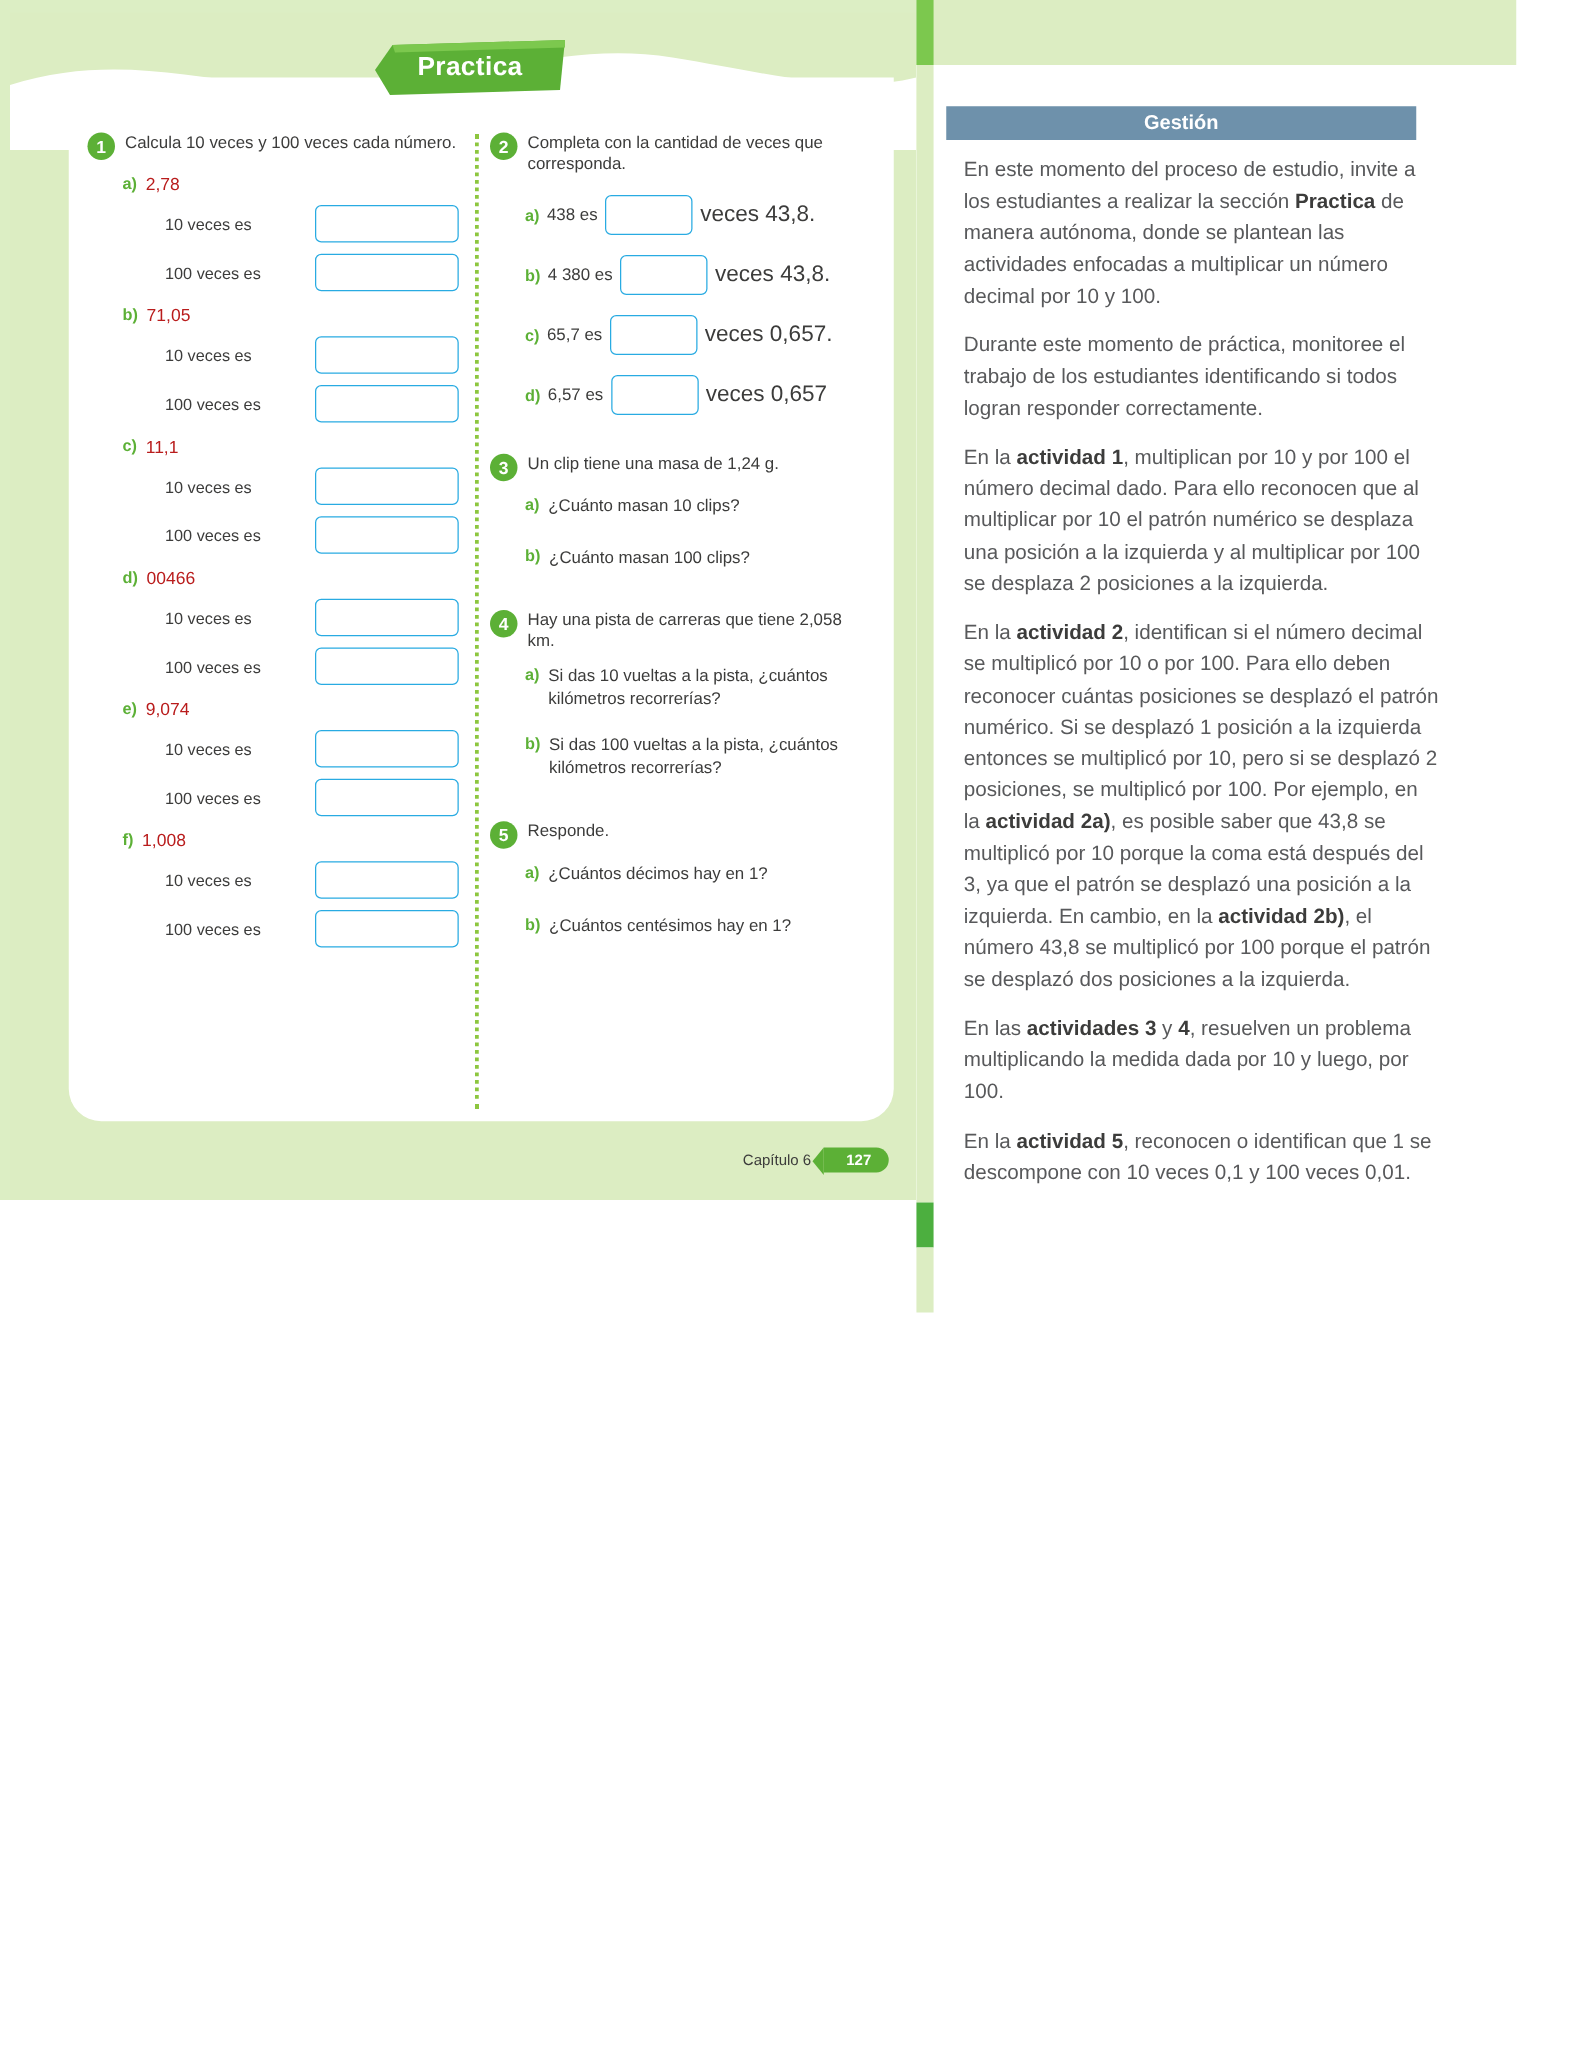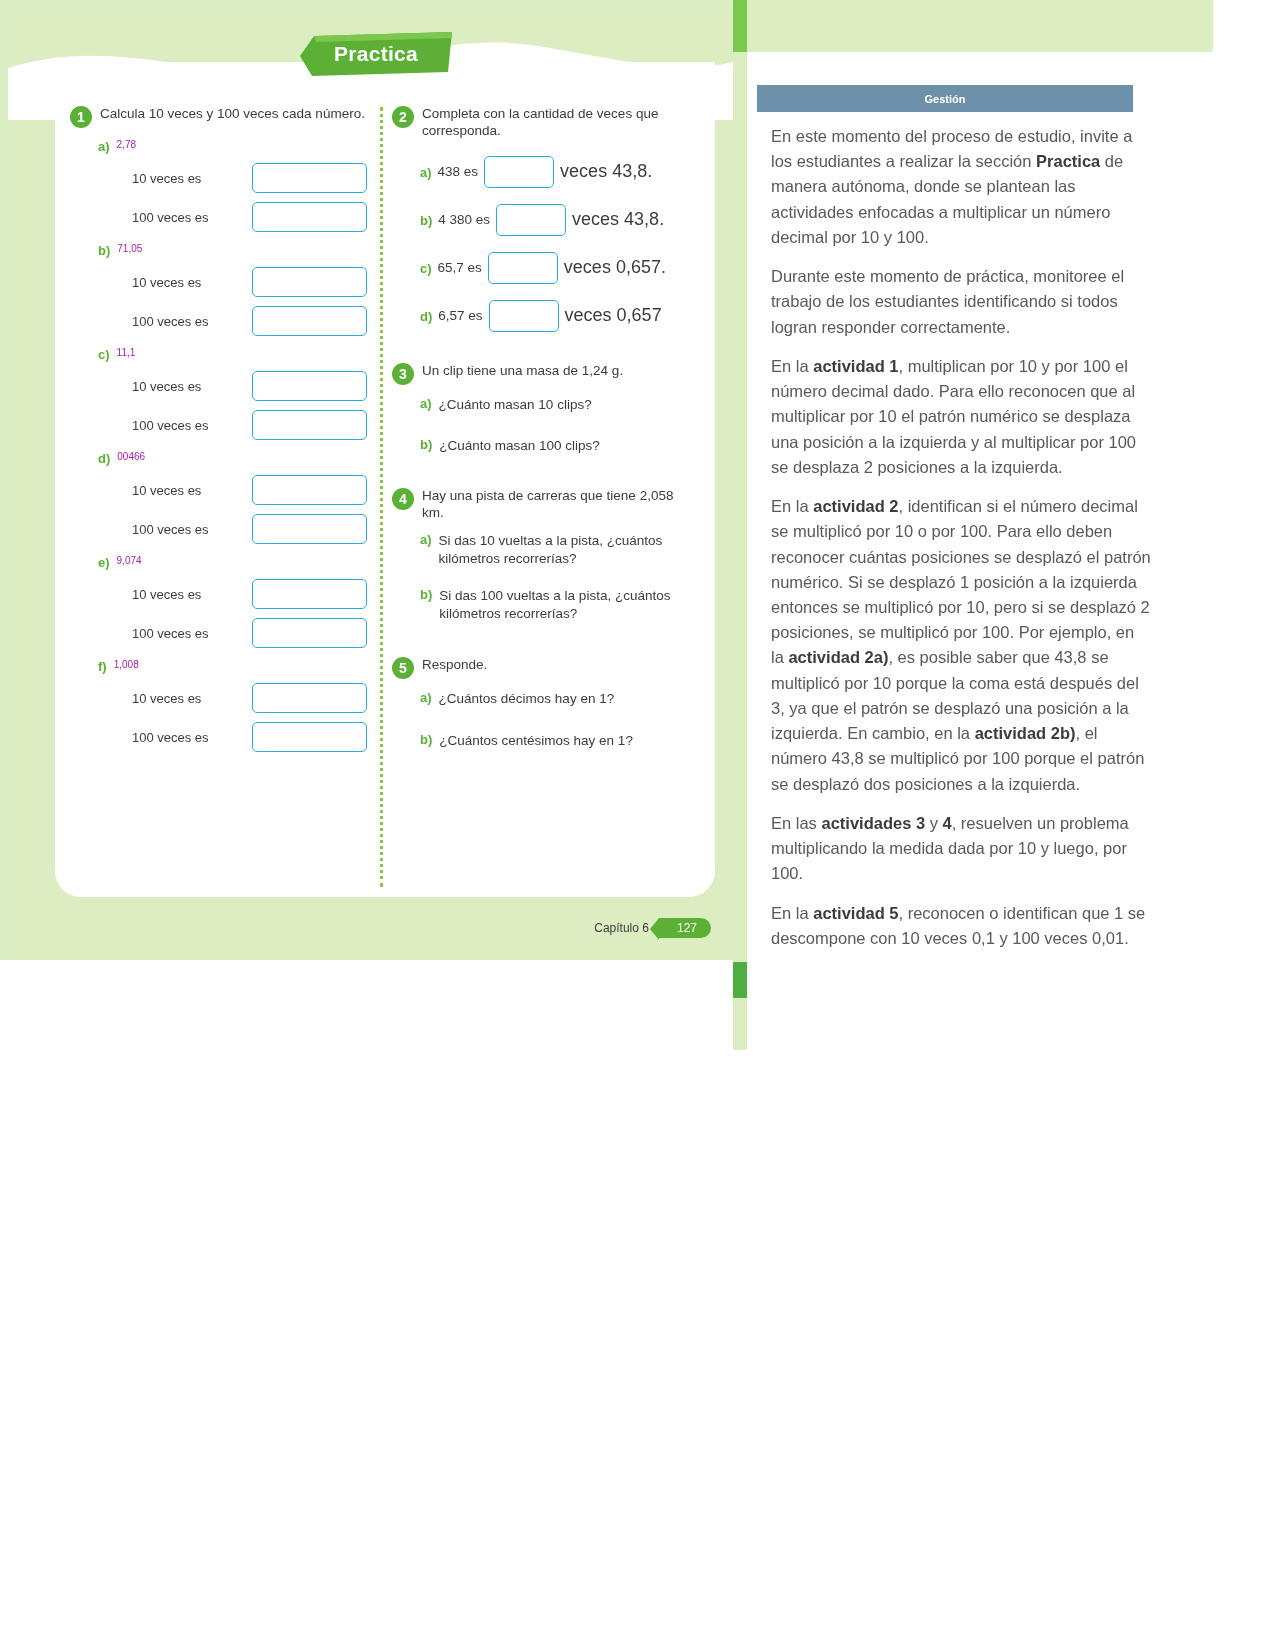--- a/index.html
+++ b/index.html
@@ -63,21 +63,21 @@
     display: flex; align-items: center; justify-content: center;
     margin-top: 1px;
   }
   .ex-title {
     font-size: 13.5px; color: #3c3c3b; line-height: 1.28;
     font-family: "Liberation Sans", sans-serif;
   }
   .sub-item { display: flex; gap: 7px; margin-top: 11px; padding-left: 28px; }
   .sub-letter { color: #5cb036; font-weight: bold; font-size: 13px; flex: 0 0 auto; }
   .sub-text { font-size: 13.5px; color: #3c3c3b; line-height: 1.3; }
-  .sub-val  { font-size: 10px; color: #a21caf; }
+  .sub-val  { font-size: 14px; color: #b91c1c; }
 
   .veces-row {
     display: flex; align-items: center; gap: 22px;
     padding-left: 62px; margin-top: 9px;
   }
   .veces-label { font-size: 13px; color: #3c3c3b; width: 98px; text-align: left; }
   .ans-box {
     width: 115px; height: 30px;
     border: 1.6px solid #29abe2; border-radius: 5px;
     background: #fff;
@@ -89,21 +89,21 @@
   .q2-box { width: 70px; height: 32px; border: 1.6px solid #29abe2; border-radius: 5px; background:#fff; }
   .q2-tail { font-size: 18px; color: #3c3c3b; }
 
   .sp-footer {
     position: absolute; right: 22px; bottom: 22px;
     display: flex; align-items: center; gap: 10px;
     font-size: 12px; color: #3c3c3b;
   }
   .pg-badge {
     background: #5cb036; color: #fff;
-    font-size: 12px; font-weight: normal;
+    font-size: 12px; font-weight: bold;
     padding: 3px 14px 3px 18px;
     border-radius: 0 11px 11px 0;
     position: relative;
   }
   .pg-badge::before {
     content:""; position:absolute; left:-9px; top:0;
     border-top: 11px solid transparent; border-bottom: 11px solid transparent;
     border-right: 9px solid #5cb036;
   }
 
@@ -118,21 +118,21 @@
     background: #dcedc2;
   }
   .tc-greenbar {
     position: absolute; left: 0; top: 0; width: 14px; height: 1650px;
   }
   .gestion-header {
     position: absolute; left: 24px; top: 85px;
     width: 376px; height: 27px;
     background: #6e91ab;
     display: flex; align-items: center; justify-content: center;
-    color: #ffffff; font-size: 11px; font-weight: bold;
+    color: #ffffff; font-size: 16px; font-weight: bold;
   }
   .gestion-body {
     position: absolute; left: 24px; top: 124px;
     width: 380px;
     margin-left: 14px;
   }
   .gestion-body p {
     font-size: 16.5px; line-height: 1.53;
     color: #58595b; margin-bottom: 14px;
     text-align: left;

